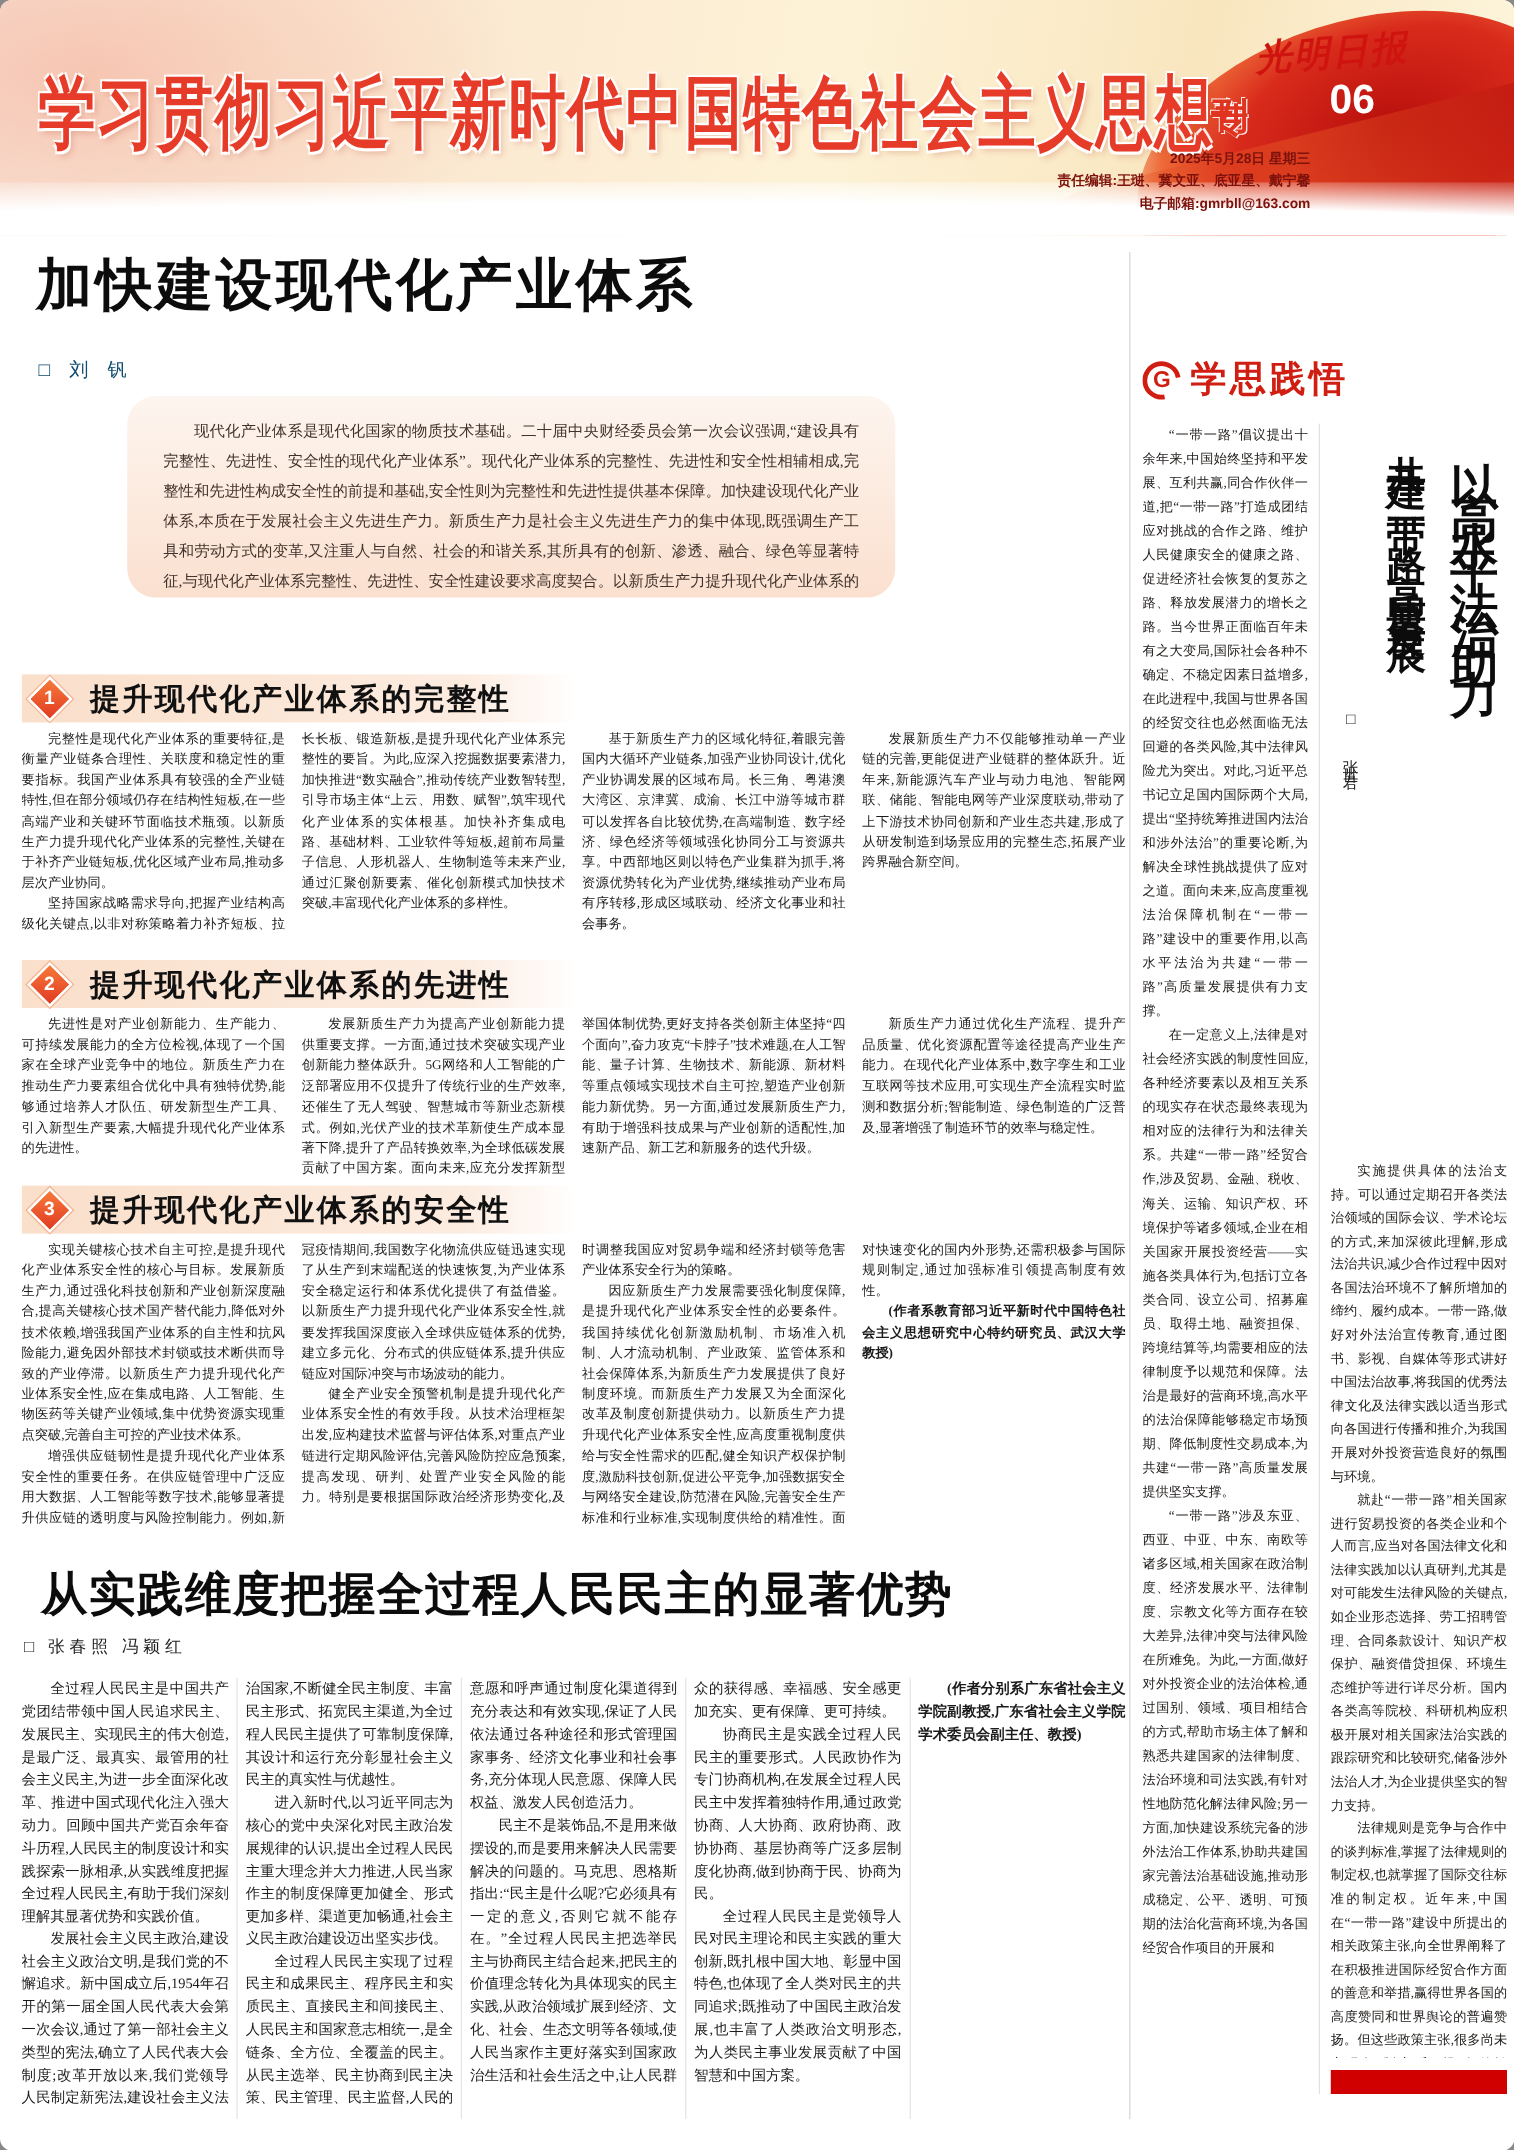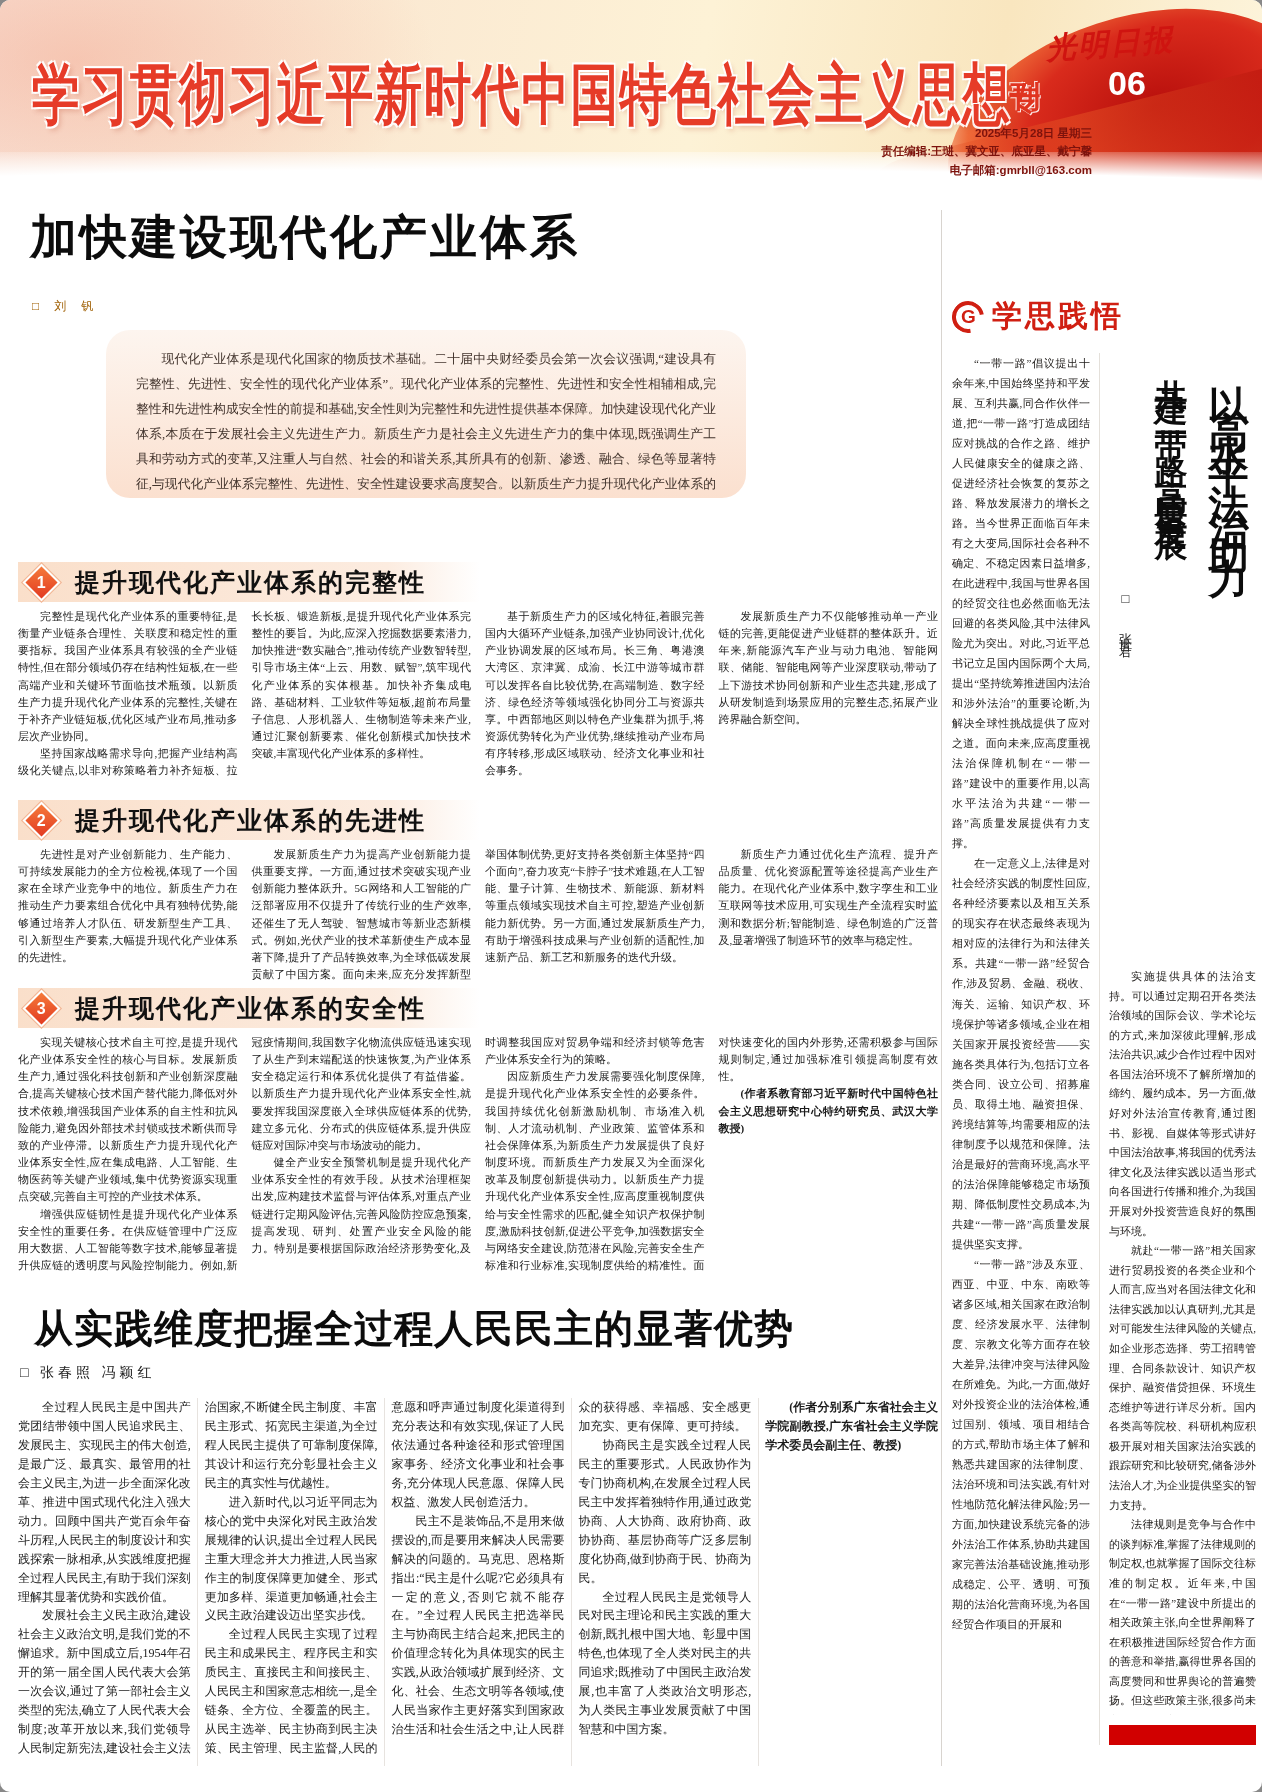--- a/index.html
+++ b/index.html
@@ -29,21 +29,21 @@
   .masthead { position:absolute; left:1046px; top:24px; font-size:30px; font-weight:900; color:#cf1410;
     font-style:italic; transform:rotate(-4deg); letter-spacing:2px; z-index:4; }
   .page-num { position:absolute; left:1108px; top:64px; font-size:34px; font-weight:bold; color:#ffffff;
     font-family:"Liberation Sans","DejaVu Sans",sans-serif; z-index:4; }
   .date-block { position:absolute; right:170px; top:124px; text-align:right; color:#7d120c;
     font-family:"Liberation Sans","DejaVu Sans",sans-serif; font-weight:bold; font-size:11.5px; line-height:1.6; z-index:4; }
 
   
   .main-article { position:absolute; left:18px; top:196px; width:920px; height:1104px; overflow:hidden; }
   .ma-title { position:absolute; left:12px; top:10px; font-size:47px; font-weight:900; letter-spacing:3px; color:#0c0c0c; }
-  .ma-author { position:absolute; left:14px; top:102px; font-size:12px; letter-spacing:6px; color:#a16207; }
+  .ma-author { position:absolute; left:14px; top:102px; font-size:16px; letter-spacing:6px; color:#0c4a6e; }
   .intro-box { position:absolute; left:88px; top:134px; width:640px; height:168px; border-radius:24px;
     background:linear-gradient(180deg,#fdf5ef 0%,#fbe0cf 100%); padding:17px 30px; overflow:hidden; }
   .intro-box p { font-size:12.8px; line-height:1.95; text-indent:2em; text-align:justify; color:#41332c; }
 
   .sec-head { position:absolute; left:0; width:462px; height:40px; display:flex; align-items:center;
     background:linear-gradient(90deg,#fadfca 0%,#fcece0 80%,rgba(252,236,224,0)); }
   .diamond { width:27px; height:27px; margin-left:10px; margin-right:20px; flex:0 0 auto;
     transform:rotate(45deg); background:linear-gradient(135deg,#f57a3a,#e23a22);
     border:2px solid #ffffff; outline:1px solid #f2b593; display:flex; align-items:center; justify-content:center; }
   .diamond span { transform:rotate(-45deg); color:#fff; font-weight:bold; font-size:16px;
@@ -191,21 +191,21 @@
         <p>“一带一路”涉及东亚、西亚、中亚、中东、南欧等诸多区域,相关国家在政治制度、经济发展水平、法律制度、宗教文化等方面存在较大差异,法律冲突与法律风险在所难免。为此,一方面,做好对外投资企业的法治体检,通过国别、领域、项目相结合的方式,帮助市场主体了解和熟悉共建国家的法律制度、法治环境和司法实践,有针对性地防范化解法律风险;另一方面,加快建设系统完备的涉外法治工作体系,协助共建国家完善法治基础设施,推动形成稳定、公平、透明、可预期的法治化营商环境,为各国经贸合作项目的开展和</p>
       </div>
 
       <div class="sb-right">
         <div class="v-title">
           <div class="vt1">以高水平法治助力</div>
           <div class="vt2">共建『一带一路』高质量发展</div>
           <div class="vt-author">□ 张世君</div>
         </div>
         <div class="sb-right-text">
-          <p>实施提供具体的法治支持。可以通过定期召开各类法治领域的国际会议、学术论坛的方式,来加深彼此理解,形成法治共识,减少合作过程中因对各国法治环境不了解所增加的缔约、履约成本。另一方面,做好对外法治宣传教育,通过图书、影视、自媒体等形式讲好中国法治故事,将我国的优秀法律文化及法律实践以适当形式向各国进行传播和推介,为我国开展对外投资营造良好的氛围与环境。</p>
+          <p>实施提供具体的法治支持。可以通过定期召开各类法治领域的国际会议、学术论坛的方式,来加深彼此理解,形成法治共识,减少合作过程中因对各国法治环境不了解所增加的缔约、履约成本。一带一路,做好对外法治宣传教育,通过图书、影视、自媒体等形式讲好中国法治故事,将我国的优秀法律文化及法律实践以适当形式向各国进行传播和推介,为我国开展对外投资营造良好的氛围与环境。</p>
           <p>就赴“一带一路”相关国家进行贸易投资的各类企业和个人而言,应当对各国法律文化和法律实践加以认真研判,尤其是对可能发生法律风险的关键点,如企业形态选择、劳工招聘管理、合同条款设计、知识产权保护、融资借贷担保、环境生态维护等进行详尽分析。国内各类高等院校、科研机构应积极开展对相关国家法治实践的跟踪研究和比较研究,储备涉外法治人才,为企业提供坚实的智力支持。</p>
           <p>法律规则是竞争与合作中的谈判标准,掌握了法律规则的制定权,也就掌握了国际交往标准的制定权。近年来,中国在“一带一路”建设中所提出的相关政策主张,向全世界阐释了在积极推进国际经贸合作方面的善意和举措,赢得世界各国的高度赞同和世界舆论的普遍赞扬。但这些政策主张,很多尚未实现向“制度”和“规则”的转化。面向未来,应通过构建多维法治保障机制,以更加积极的姿态参与国际经贸规则制定。</p>
 
         </div>
         <div class="red-bar"></div>
       </div>
     </div>
   </div>
 
 </div>

